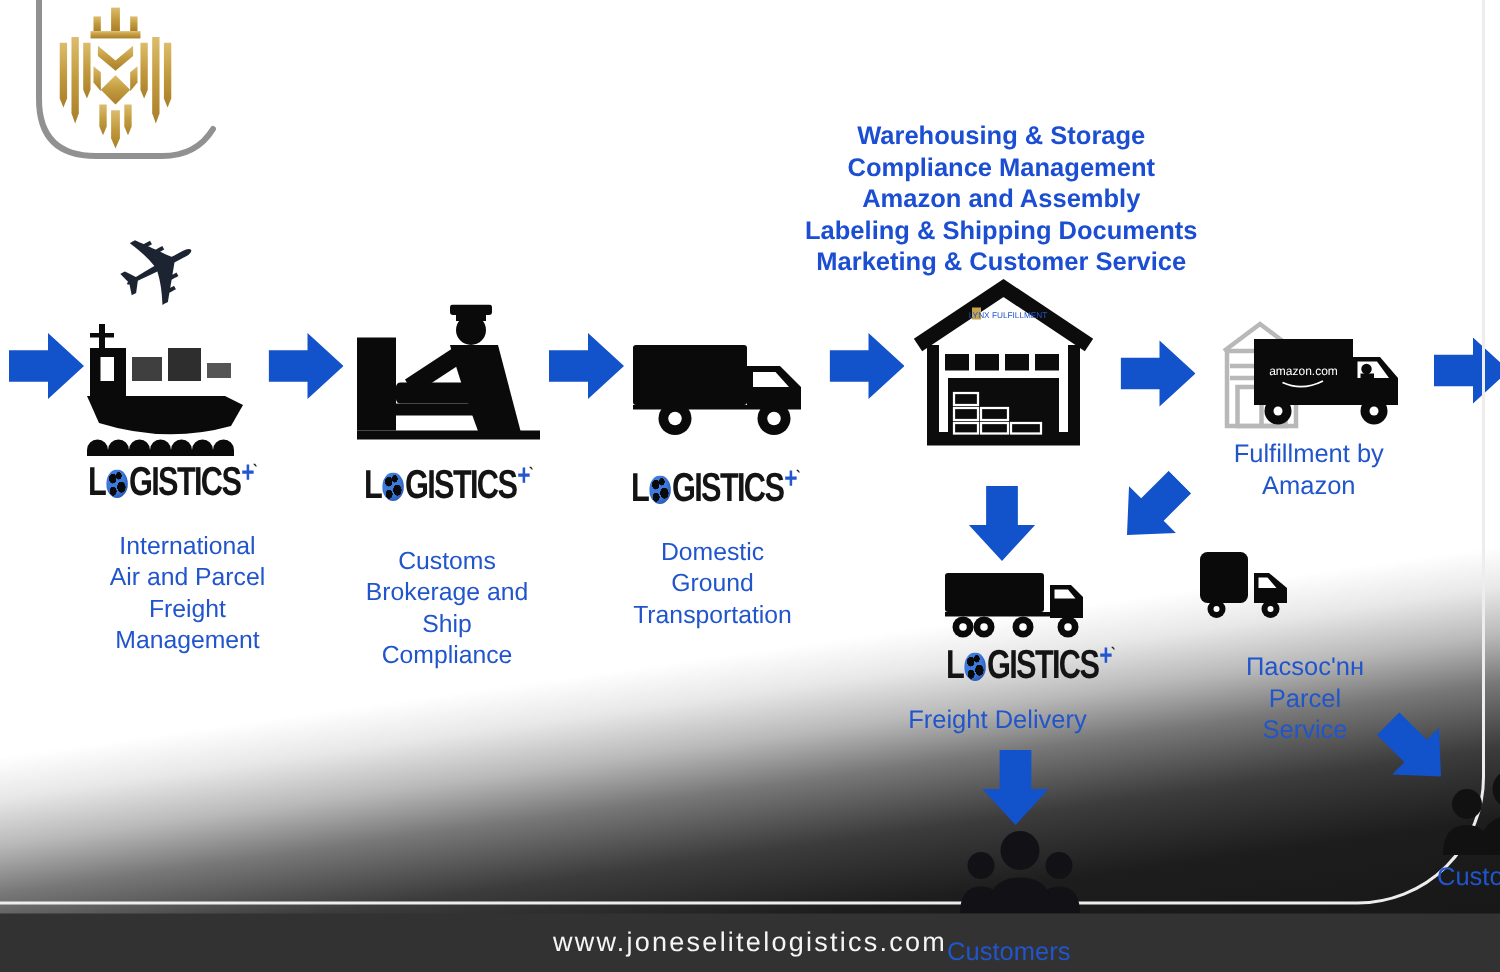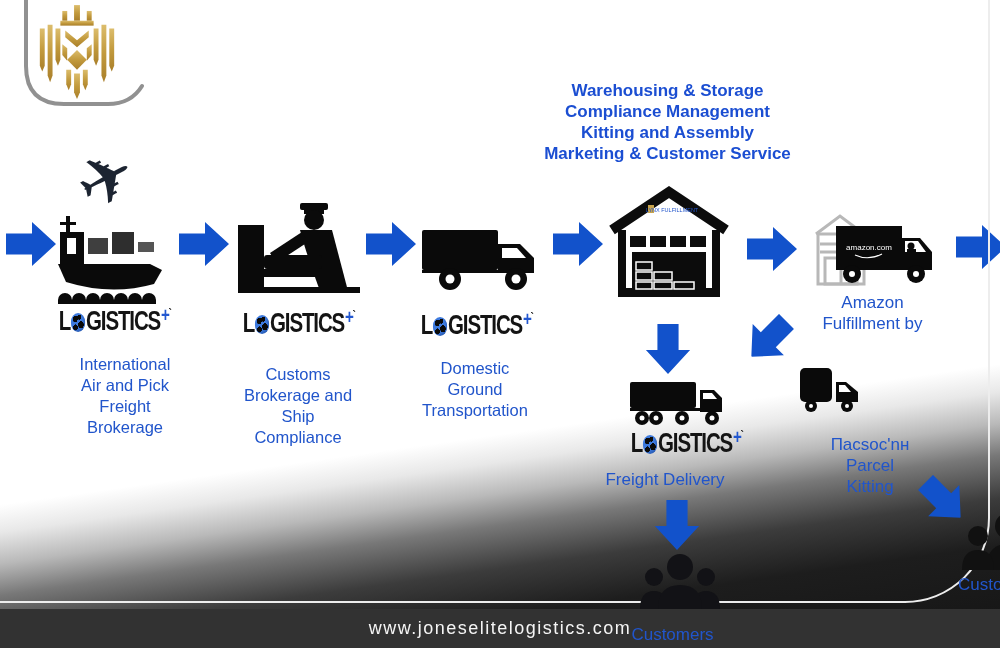--- a/index.html
+++ b/index.html
@@ -81,21 +81,22 @@
       <polygon points="61,40 56,44 56,57 61,51"></polygon>
       <polygon points="35,66 40,66 40,81 37.5,87 35,81"></polygon>
       <polygon points="43,70 49,70 49,89 46,96 43,89"></polygon>
       <polygon points="52,66 57,66 57,81 54.5,87 52,81"></polygon>
     </g>
   </svg>
 
   <div class="services">
     <div>Warehousing &amp; Storage</div>
     <div>Compliance Management</div>
-    <div>Kitting and Assembly</div>
+    <div>Amazon and Assembly</div>
+    <div>Labeling &amp; Shipping Documents</div>
     <div>Marketing &amp; Customer Service</div>
   </div>
 
   <div class="arw" style="left:6px;top:221px;"></div>
   <div class="arw" style="left:179px;top:221px;"></div>
   <div class="arw" style="left:366px;top:221px;"></div>
   <div class="arw" style="left:553px;top:221px;"></div>
   <div class="arw" style="left:747px;top:226px;"></div>
   <div class="arw" style="left:956px;top:224px;"></div>
 
@@ -117,23 +118,23 @@
     <span class="lp-inner">
         <span>L</span>
         <span class="globe"></span>
         <span>GISTICS</span>
         <span class="lp-plus">+</span>
         <span class="lp-tick">`</span>
       </span>
   </div>
   <div class="lbl" style="left:54px;top:354px;width:142px;">
     <div>International</div>
-    <div>Air and Pick</div>
+    <div>Air and Parcel</div>
     <div>Freight</div>
-    <div>Brokerage</div>
+    <div>Management</div>
   </div>
 
   <svg class="abs icon" style="left:236px;top:203px;" width="126" height="92" viewBox="0 0 126 92">
     <g fill="#0a0a0a">
       <rect x="64" y="0" width="28" height="7" rx="2"></rect>
       <rect x="68" y="7" width="20" height="4"></rect>
       <circle cx="78" cy="17" r="10"></circle>
       <path d="M64,27 L96,27 L112,88 L84,88 Q70,50 64,27 Z"></path>
       <path d="M66,29 L34,50 L40,60 L72,39 Z"></path>
       <rect x="28" y="52" width="58" height="14" rx="3"></rect>
@@ -224,22 +225,22 @@
     <path d="M92,30 L110,30 L122,44 L122,62 L92,62 Z" fill="#0a0a0a"></path>
     <path d="M95,33 L108,33 L116,44 L95,44 Z" fill="#ffffff"></path>
     <circle cx="101" cy="38" r="3.5" fill="#0a0a0a"></circle>
     <rect x="97" y="41" width="9" height="3.5" fill="#0a0a0a"></rect>
     <circle cx="42" cy="66" r="9" fill="#0a0a0a"></circle>
       <circle cx="42" cy="66" r="3" fill="#ffffff"></circle>
     <circle cx="106" cy="66" r="9" fill="#0a0a0a"></circle>
       <circle cx="106" cy="66" r="3" fill="#ffffff"></circle>
   </svg>
   <div class="lbl big" style="left:800px;top:292px;width:145px;">
+    <div>Fulfillment by</div>
     <div>Amazon</div>
-    <div>Fulfillment by</div>
   </div>
 
   <div class="arw down" style="left:643px;top:326px;"></div>
   <div class="arw diag-dl" style="left:744px;top:316px;"></div>
 
   <svg class="abs icon" style="left:630px;top:382px;" width="100" height="44" viewBox="0 0 100 44">
     <g fill="#0a0a0a">
       <rect x="0" y="0" width="66" height="26" rx="2"></rect>
       <path d="M70,8 L84,8 L92,16 L92,30 L70,30 Z"></path>
       <rect x="0" y="26" width="92" height="3"></rect>
@@ -274,21 +275,21 @@
       <circle cx="13" cy="40" r="6"></circle>
         <circle cx="49" cy="40" r="6"></circle>
     </g>
     <path d="M41,19 L47,19 L53,26 L41,26 Z" fill="#ffffff"></path>
     <circle cx="13" cy="40" r="2" fill="#ffffff"></circle>
       <circle cx="49" cy="40" r="2" fill="#ffffff"></circle>
   </svg>
   <div class="lbl big" style="left:815px;top:434px;width:110px;">
     <div>Пacsoc'nн</div>
     <div>Parcel</div>
-    <div>Kitting</div>
+    <div>Service</div>
   </div>
   <div class="arw diag-dr" style="left:918px;top:477px;"></div>
 
   <div class="arw down" style="left:652px;top:502px;"></div>
   <svg class="abs icon" style="left:634px;top:553px;" width="92" height="56" viewBox="0 0 92 56">
     <g fill="#121216">
       <circle cx="20" cy="24" r="9"></circle>
         <path d="M6,56 Q6,38 20,38 Q34,38 34,56 Z"></path>
       <circle cx="72" cy="24" r="9"></circle>
         <path d="M58,56 Q58,38 72,38 Q86,38 86,56 Z"></path>

